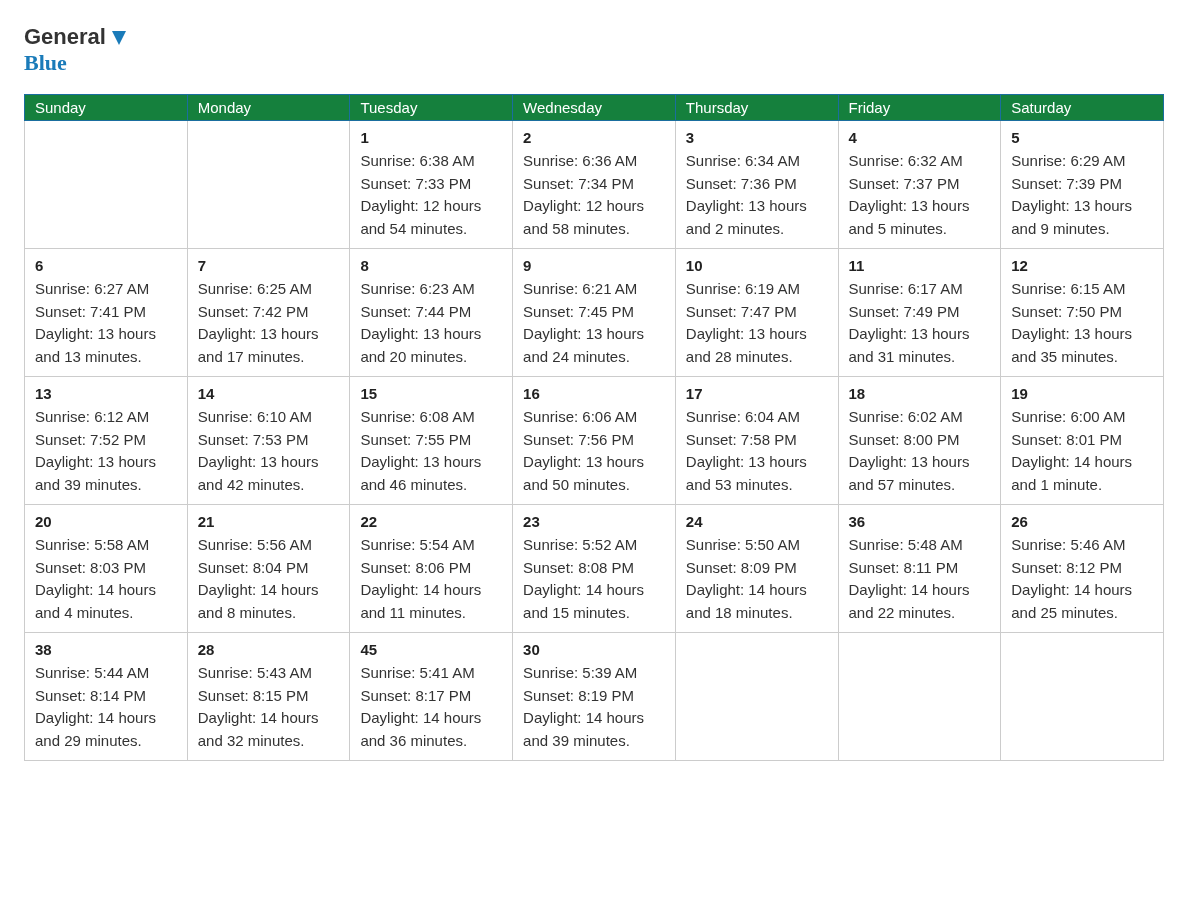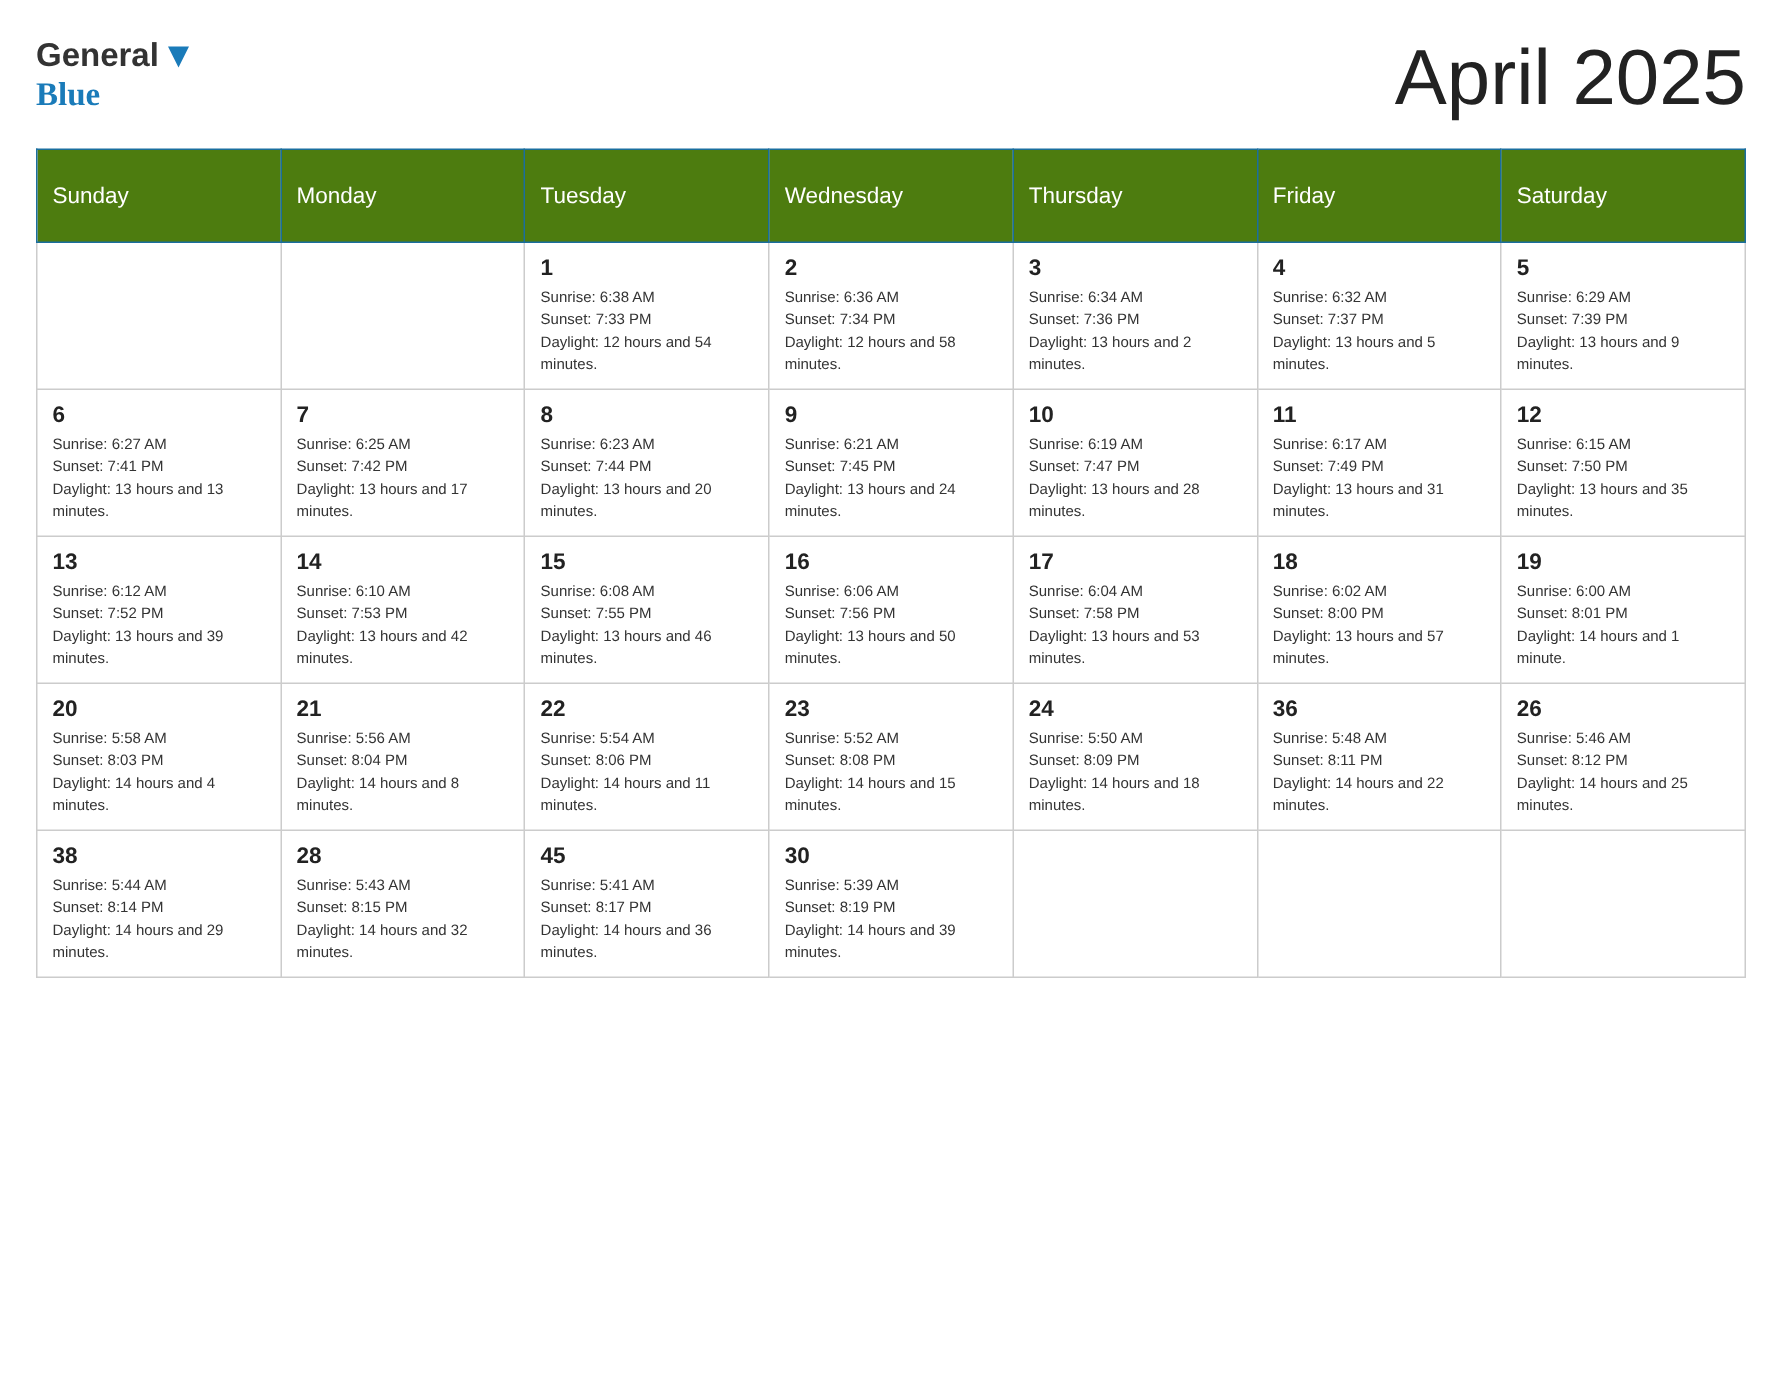--- a/index.html
+++ b/index.html
@@ -39,45 +39,45 @@
       font-size: 20px;
       color: #333;
       margin-top: 4px;
     }
     .calendar {
       width: 100%;
       border-collapse: collapse;
       border: 1px solid #ccc;
     }
     .calendar th {
-      background-color: #4d7c0f;
+      background-color: #15803d;
       color: #fff;
       font-size: 15px;
       font-weight: normal;
-      padding: 22px 10px;
+      padding: 4px 10px;
       text-align: left;
       border: 1px solid #1a6e9e;
     }
     .calendar td {
       vertical-align: top;
       padding: 8px 10px;
       border: 1px solid #ccc;
       width: 14.28%;
       min-height: 100px;
       font-size: 13px;
       color: #333;
     }
     .day-num {
       font-size: 15px;
       font-weight: bold;
       color: #222;
       margin-bottom: 4px;
     }
     .day-info {
-      font-size: 10px;
+      font-size: 15px;
       color: #333;
       line-height: 1.5;
     }
     .empty-cell {
       background: #fff;
     }
     .logo-wrapper {
       display: flex;
       flex-direction: column;
     }
@@ -94,21 +94,20 @@
   <div class="logo-wrapper">
     <div class="logo-row">
       <span class="logo-text-general">General</span>
       <svg width="22" height="22" viewBox="0 0 22 22" style="margin-left:2px;margin-top:2px;">
         <polygon points="4,4 18,4 11,18" fill="#1a7bb9"></polygon>
       </svg>
     </div>
     <span class="logo-text-blue" style="margin-left:0;font-family:Liberation Serif, serif;">Blue</span>
   </div>
   <div class="title-block">
-    <div class="main-title">April 2025</div>
   </div>
 </div>
 
 <table class="calendar">
   <thead>
     <tr>
     <th>Sunday</th>
         <th>Monday</th>
         <th>Tuesday</th>
         <th>Wednesday</th>

